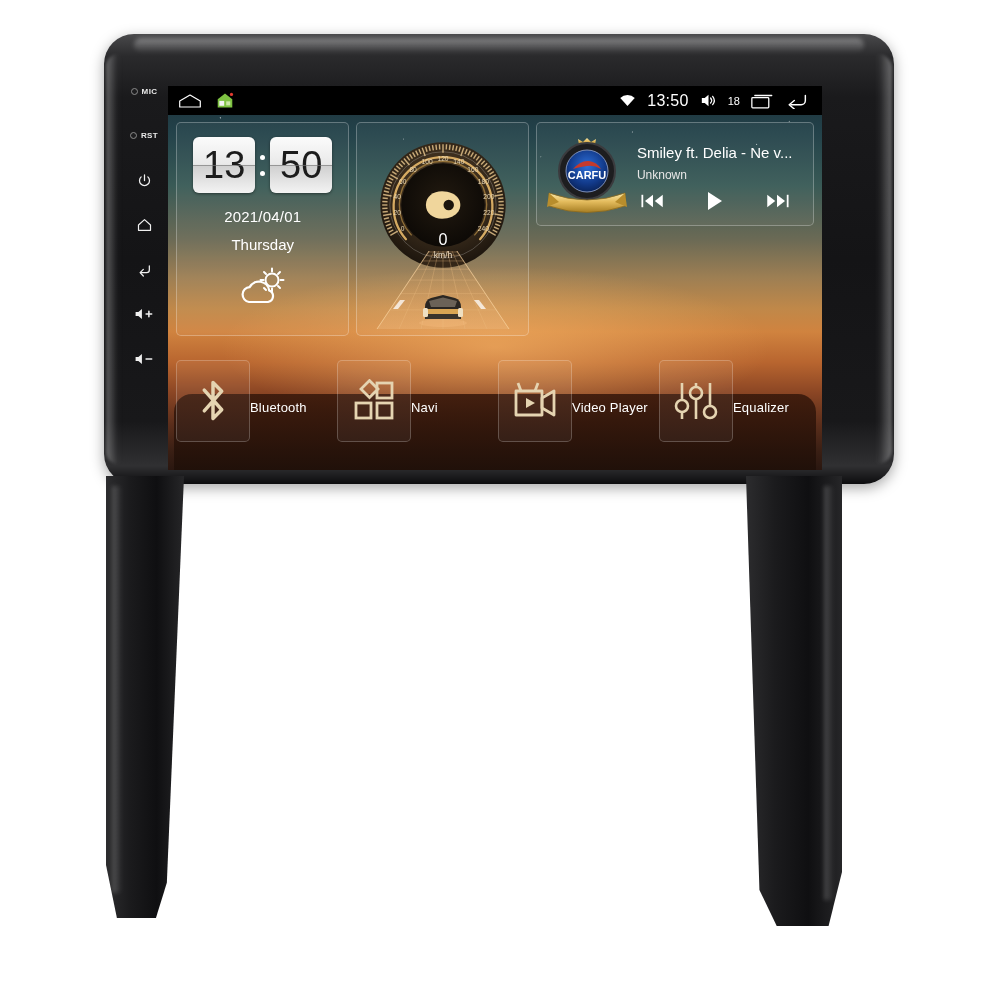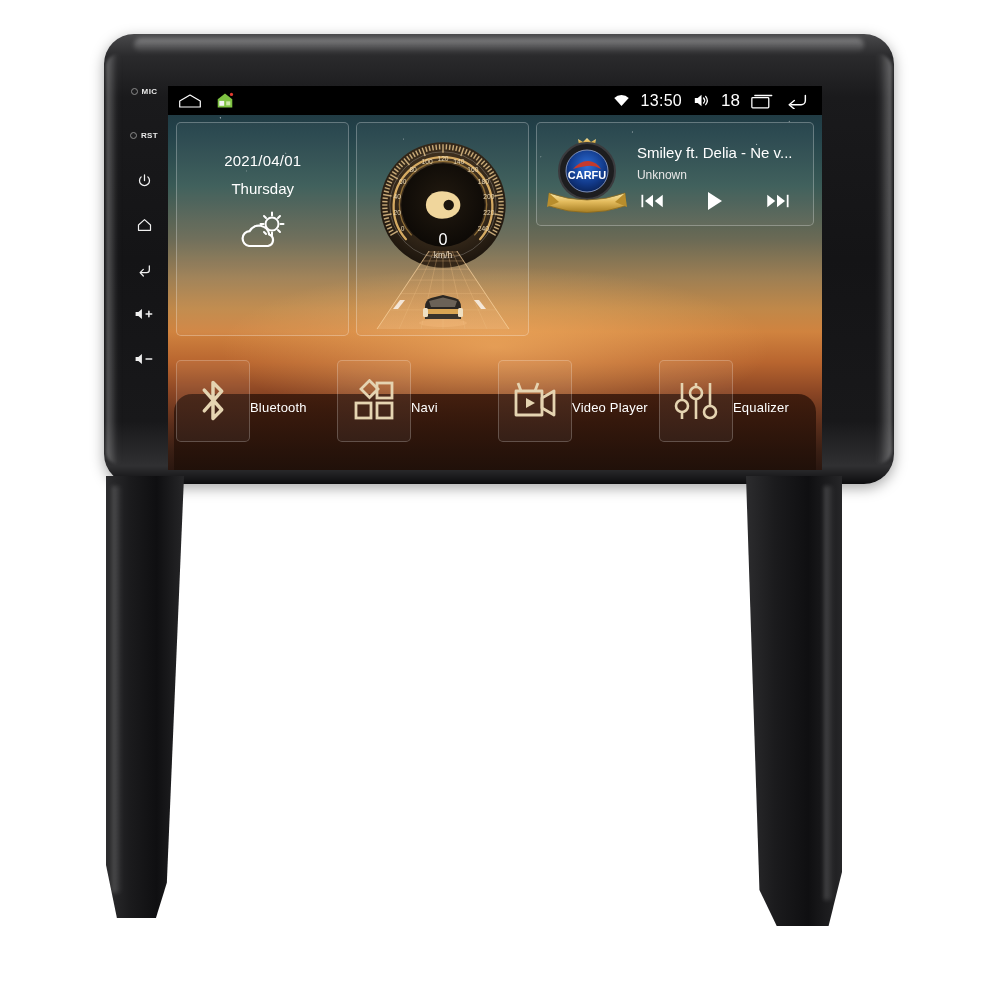--- a/index.html
+++ b/index.html
@@ -183,21 +183,21 @@
     height: 29px;
     background: #000000;
     display: flex;
     align-items: center;
     z-index: 5;
     color: #ffffff;
   }
   .sb-left { display: flex; align-items: center; gap: 14px; padding-left: 10px; }
   .sb-right { display: flex; align-items: center; gap: 11px; margin-left: auto; padding-right: 14px; }
   .sb-time { font-size: 16px; font-weight: normal; letter-spacing: 0.3px; }
-  .sb-vol-num { font-size: 17px; }
+  .sb-vol-num { font-size: 11px; }
 
   
   .widgets {
     position: absolute;
     left: 8px; top: 36px;
     width: 638px;
     height: 214px;
     display: flex;
     gap: 7px;
     z-index: 3;
@@ -434,20 +434,28 @@
         <svg width="24" height="17" viewBox="0 0 28 20">
           <path d="M25 4 v6 a5 5 0 0 1 -5 5 H8" stroke="#ffffff" stroke-width="1.7" fill="none" stroke-linecap="round"></path>
           <path d="M12 10 L6 15 L12 20" stroke="#ffffff" stroke-width="1.7" fill="none" stroke-linecap="round" stroke-linejoin="round"></path>
         </svg>
       </div>
     </div>
 
     <div class="widgets">
 
       <div class="panel clock-panel">
+        <div class="flip-clock">
+          <div class="flip-card">13</div>
+          <div class="flip-colon">
+              <i></i>
+              <i></i>
+            </div>
+          <div class="flip-card">50</div>
+        </div>
         <div class="clock-date">2021/04/01</div>
         <div class="clock-day">Thursday</div>
         <div class="weather-icon">
           <svg width="58" height="42" viewBox="0 0 58 42">
             <g stroke="#ffffff" stroke-width="2" fill="none" stroke-linecap="round">
               <circle cx="38" cy="14" r="6.5"></circle>
               <path d="M38 2.5 v3 M38 22.5 v3 M26.5 14 h3 M46.5 14 h3 M30 6 l2 2 M44 20 l2 2 M46 6 l-2 2 M30 22 l2 2"></path>
             </g>
             <path d="M15 36 a7.5 7.5 0 0 1 0.6 -14.9 a10.5 10.5 0 0 1 19.6 3.4 a6 6 0 0 1 -1.2 11.5 Z" stroke="#ffffff" stroke-width="2.2" fill="none" stroke-linejoin="round"></path>
           </svg>

